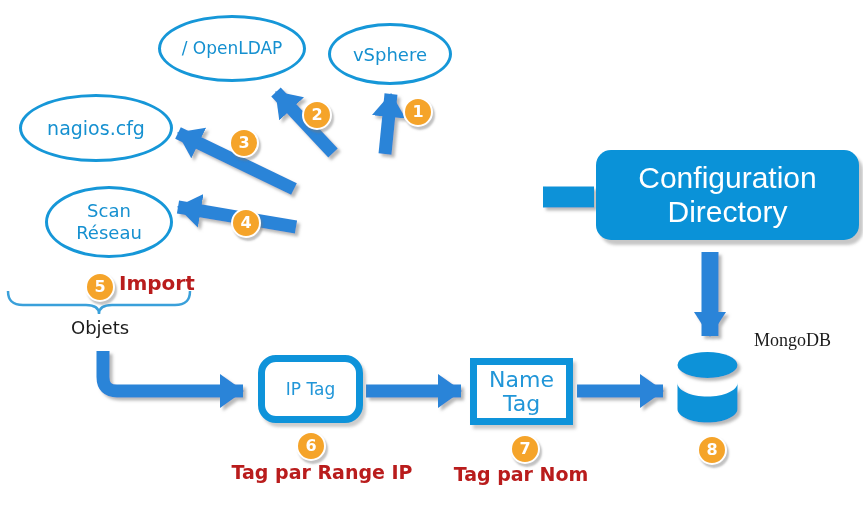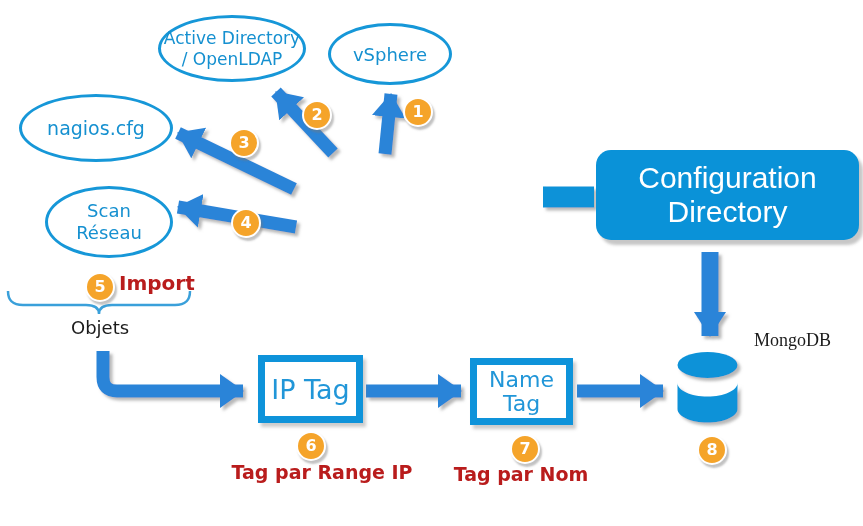--- a/index.html
+++ b/index.html
@@ -20,21 +20,21 @@
   .bluebox{position:absolute;box-sizing:border-box;background:#0a92d8;border-radius:15px;color:#fff;
            display:flex;flex-direction:column;align-items:center;justify-content:center;text-align:center;
            font-family:"Liberation Sans",sans-serif;box-shadow:4px 5px 3px rgba(130,130,130,.45);}
   .bx-sync{left:290px;top:152px;width:253px;height:86px;font-size:32px;}
   .bx-conf{left:596px;top:150px;width:263px;height:90px;font-size:30px;line-height:34px;}
 
   
   .whitebox{position:absolute;box-sizing:border-box;background:#fff;border:7px solid #0e93da;
             display:flex;flex-direction:column;align-items:center;justify-content:center;text-align:center;
             color:#2196d8;box-shadow:3px 4px 3px rgba(130,130,130,.4);}
-  .bx-ip{left:258px;top:355px;width:105px;height:68px;font-size:27px;}
+  .bx-ip{left:258px;top:355px;width:105px;height:68px;font-size:17px;border-radius:18px;}
   .bx-nt{left:470px;top:358px;width:103px;height:67px;font-size:22px;line-height:24px;text-align:center;}
 
   
   .badge{position:absolute;box-sizing:border-box;width:30px;height:30px;border-radius:50%;
          background:#f5a42a;border:2px solid #ffffff;color:#fff;font-weight:bold;font-size:16px;
          line-height:26px;text-align:center;box-shadow:2px 3px 2px rgba(120,120,120,.45);}
   .bd1{left:403px;top:97px;}  .bd2{left:302px;top:100px;} .bd3{left:229px;top:128px;}
   .bd4{left:231px;top:208px;} .bd5{left:85px;top:272px;}  .bd6{left:296px;top:431px;}
   .bd7{left:510px;top:434px;} .bd8{left:697px;top:435px;}
 
@@ -90,21 +90,20 @@
              C99,308 103,305 112,305 L175,305 C185,305 190,301 190,291" fill="none" stroke="#3aa0da" stroke-width="2.5"></path>
 
     <g filter="url(#ds)">
       <ellipse cx="707.5" cy="365" rx="30" ry="13" fill="#0a92d8"></ellipse>
       <path d="M677.5,383 C677.5,390.5 690.9,396.5 707.5,396.5 C724.1,396.5 737.5,390.5 737.5,383
                L737.5,409 C737.5,416.5 724.1,422.5 707.5,422.5 C690.9,422.5 677.5,416.5 677.5,409 Z" fill="#0a92d8"></path>
     </g>
   </svg>
 
   <div class="ellipse el-ad">
-    <span>Active Directory</span>
     <span>/ OpenLDAP</span>
   </div>
   <div class="ellipse el-vs">
     <span>vSphere</span>
   </div>
   <div class="ellipse el-ng">
     <span>nagios.cfg</span>
   </div>
   <div class="ellipse el-sc">
     <span>Scan</span>

